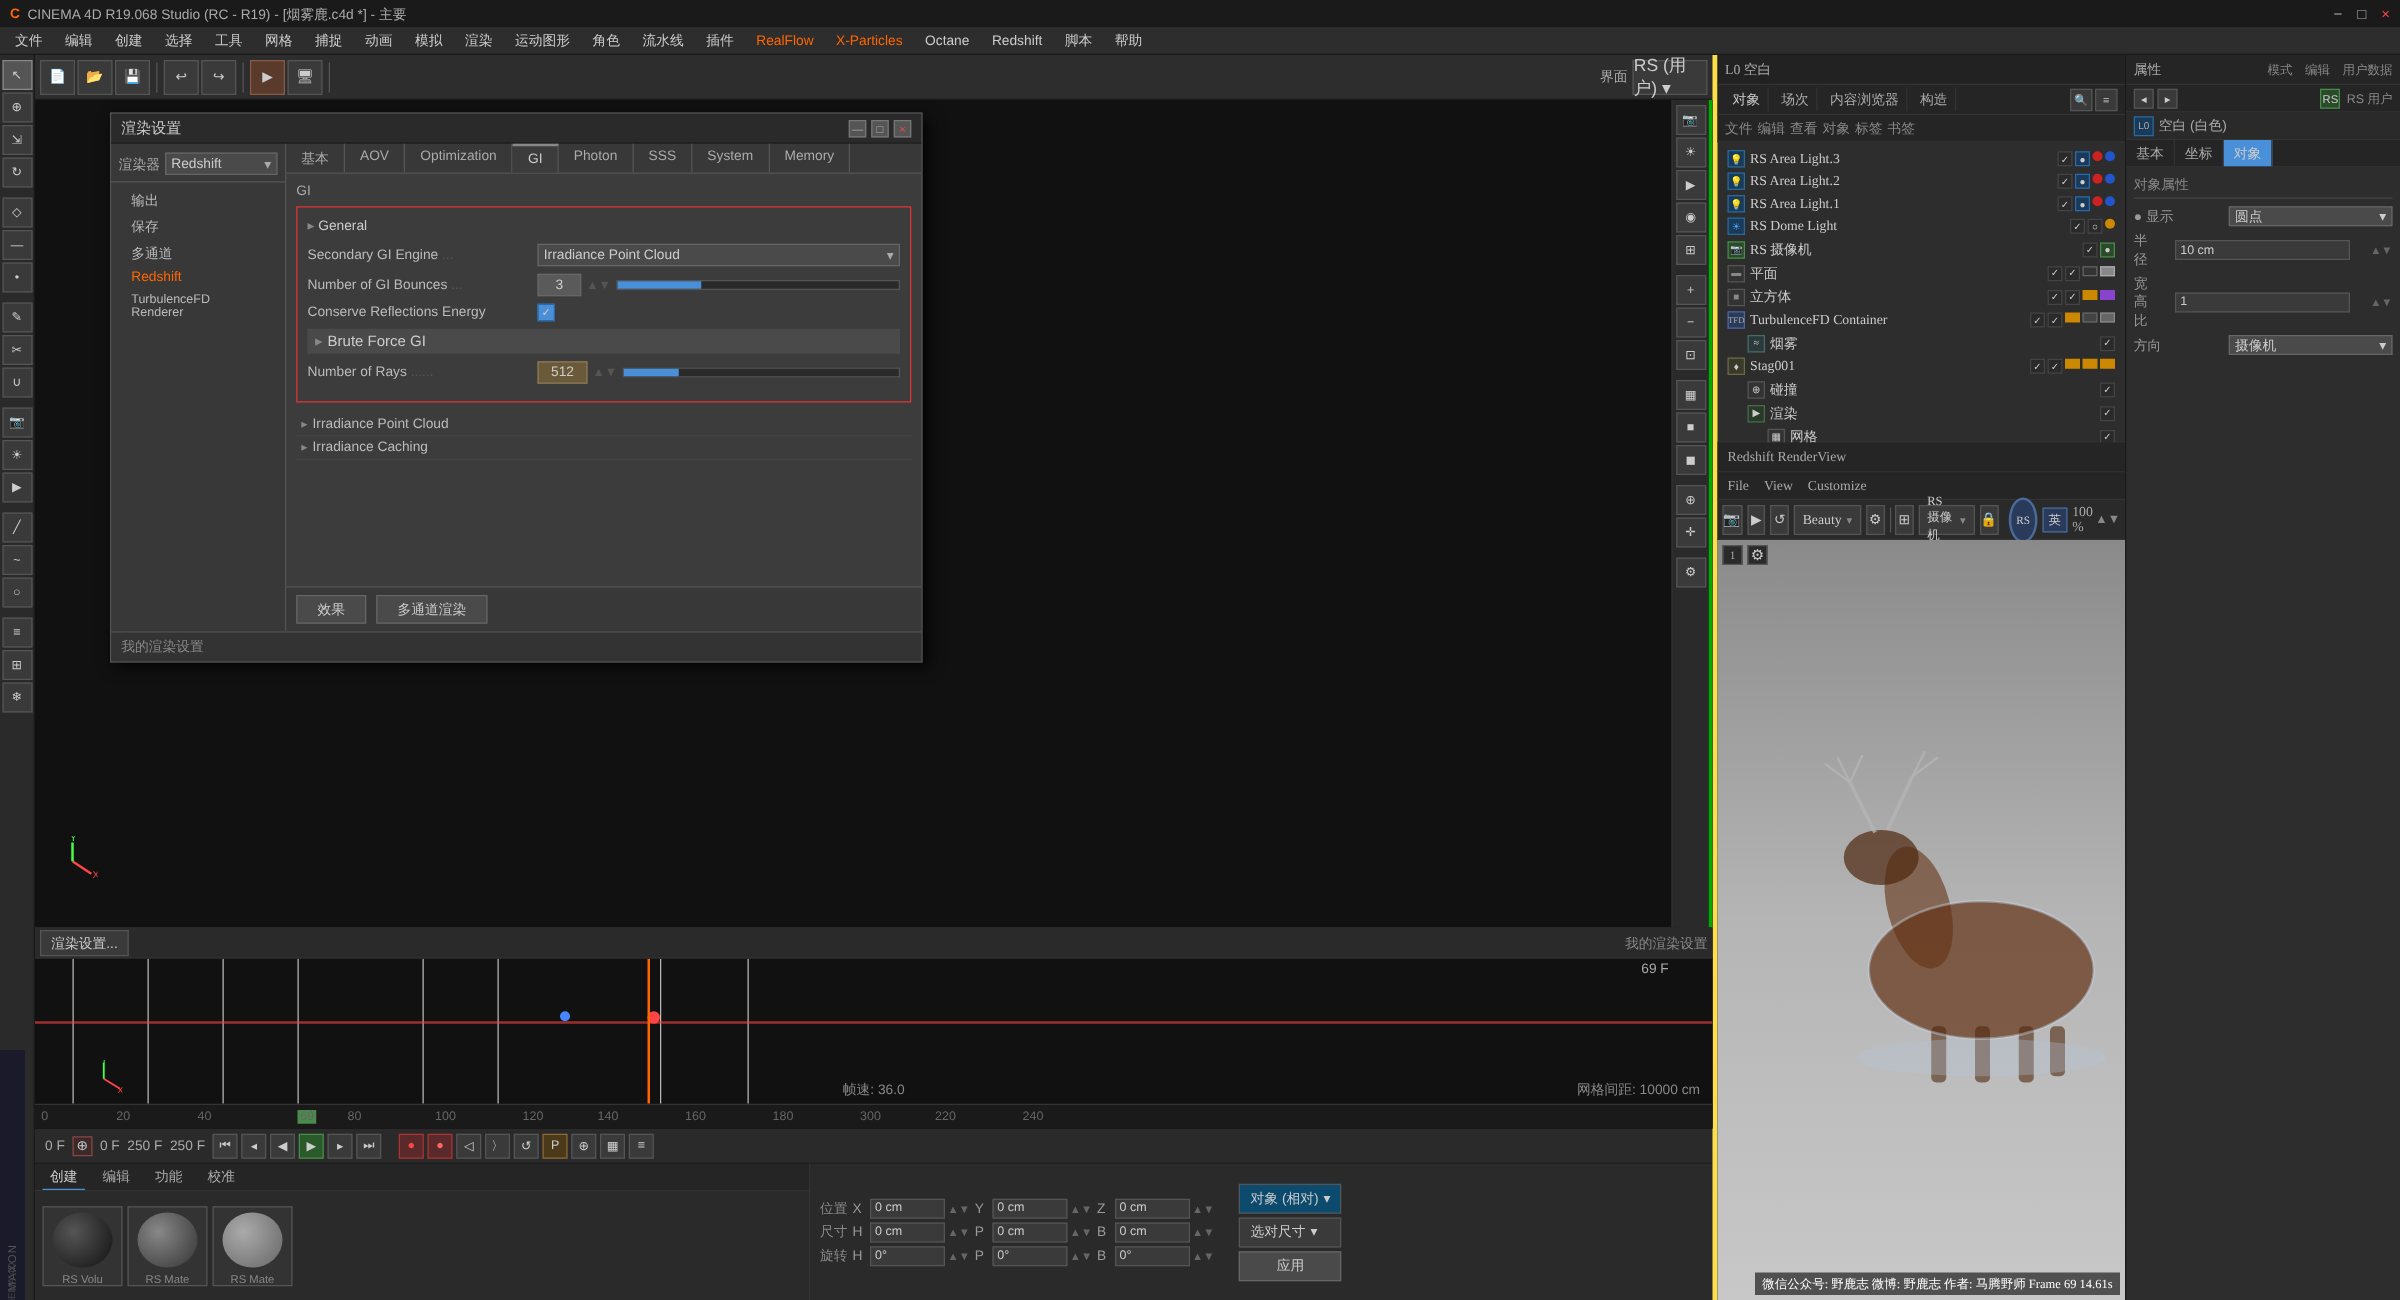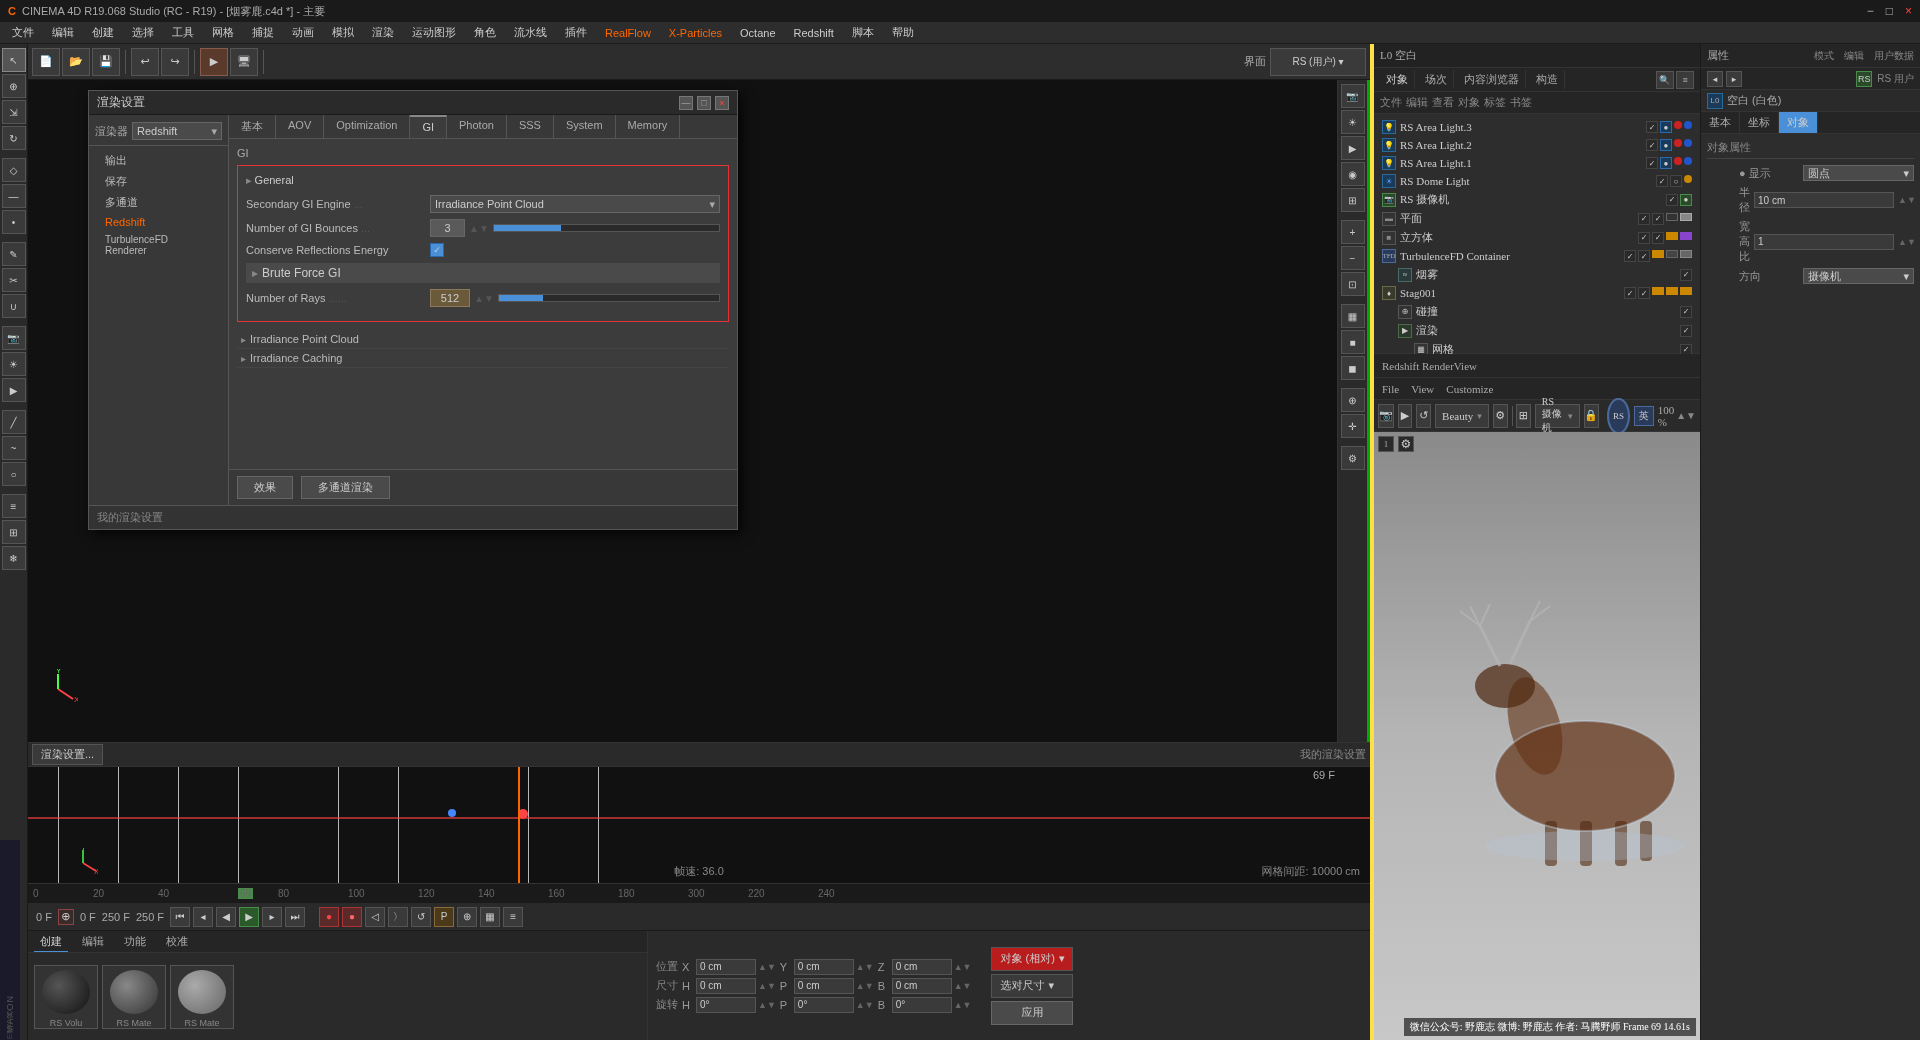--- a/index.html
+++ b/index.html
@@ -657,22 +657,21 @@
     }
     .prop-content {
       padding: 6px;
       flex: 1;
       overflow-y: auto;
     }
     .prop-row {
       display: flex;
       align-items: center;
       margin-bottom: 4px;
-      gap: 4px;
-      margin-left: 32px;
+      gap: 16px;
     }
     .prop-label {
       width: 60px;
       font-size: 11px;
       color: #999;
     }
     .prop-input {
       flex: 1;
       height: 16px;
       background: #3a3a3a;
@@ -805,21 +804,21 @@
       <div style="width:1px;height:24px;background:#555;margin:0 3px;"></div>
       <div class="icon-btn">↩</div>
       <div class="icon-btn">↪</div>
       <div style="width:1px;height:24px;background:#555;margin:0 3px;"></div>
       <div class="icon-btn" style="background:#5a3a2a;border-color:#8a5a4a;">▶</div>
       <div class="icon-btn">🖥</div>
       <div style="width:1px;height:24px;background:#555;margin:0 3px;"></div>
 
       <div style="margin-left:auto;display:flex;gap:4px;align-items:center;">
         <span style="font-size:11px;color:#aaa;">界面</span>
-        <div class="icon-btn" style="width:96px;font-size:10px;">RS (用户) ▾</div>
+        <div class="icon-btn" style="width:60px;font-size:14px;">RS (用户) ▾</div>
       </div>
     </div>
 
     <div class="viewport-area" style="height:calc(100% - 36px - 160px - 28px - 110px);">
 
       <div class="viewport-right-toolbar">
         <div class="vr-btn">📷</div>
         <div class="vr-btn">☀</div>
         <div class="vr-btn">▶</div>
         <div class="vr-btn">◉</div>
@@ -1133,21 +1132,21 @@
               <span class="transform-arrow">▲▼</span>
             </div>
             <div class="transform-field">
               <span class="transform-axis">B</span>
               <input class="transform-input" value="0°" style="">
               <span class="transform-arrow">▲▼</span>
             </div>
           </div>
         </div>
         <div style="display:flex;flex-direction:column;gap:3px;margin-left:12px;">
-          <div style="height:24px;background:#b91c1c;border:1px solid #555;display:flex;align-items:center;padding:0 8px;font-size:11px;color:#ccc;gap:4px;">
+          <div style="height:24px;background:#0c4a6e;border:1px solid #555;display:flex;align-items:center;padding:0 8px;font-size:11px;color:#ccc;gap:4px;">
             <span>对象 (相对)</span>
             <span>▾</span>
           </div>
           <div style="height:24px;background:#3a3a3a;border:1px solid #555;display:flex;align-items:center;padding:0 8px;font-size:11px;color:#ccc;gap:4px;">
             <span>选对尺寸</span>
             <span>▾</span>
           </div>
           <button style="height:24px;background:#4a4a4a;border:1px solid #666;color:#ccc;font-size:11px;cursor:pointer;padding:0 16px;">应用</button>
         </div>
       </div>

